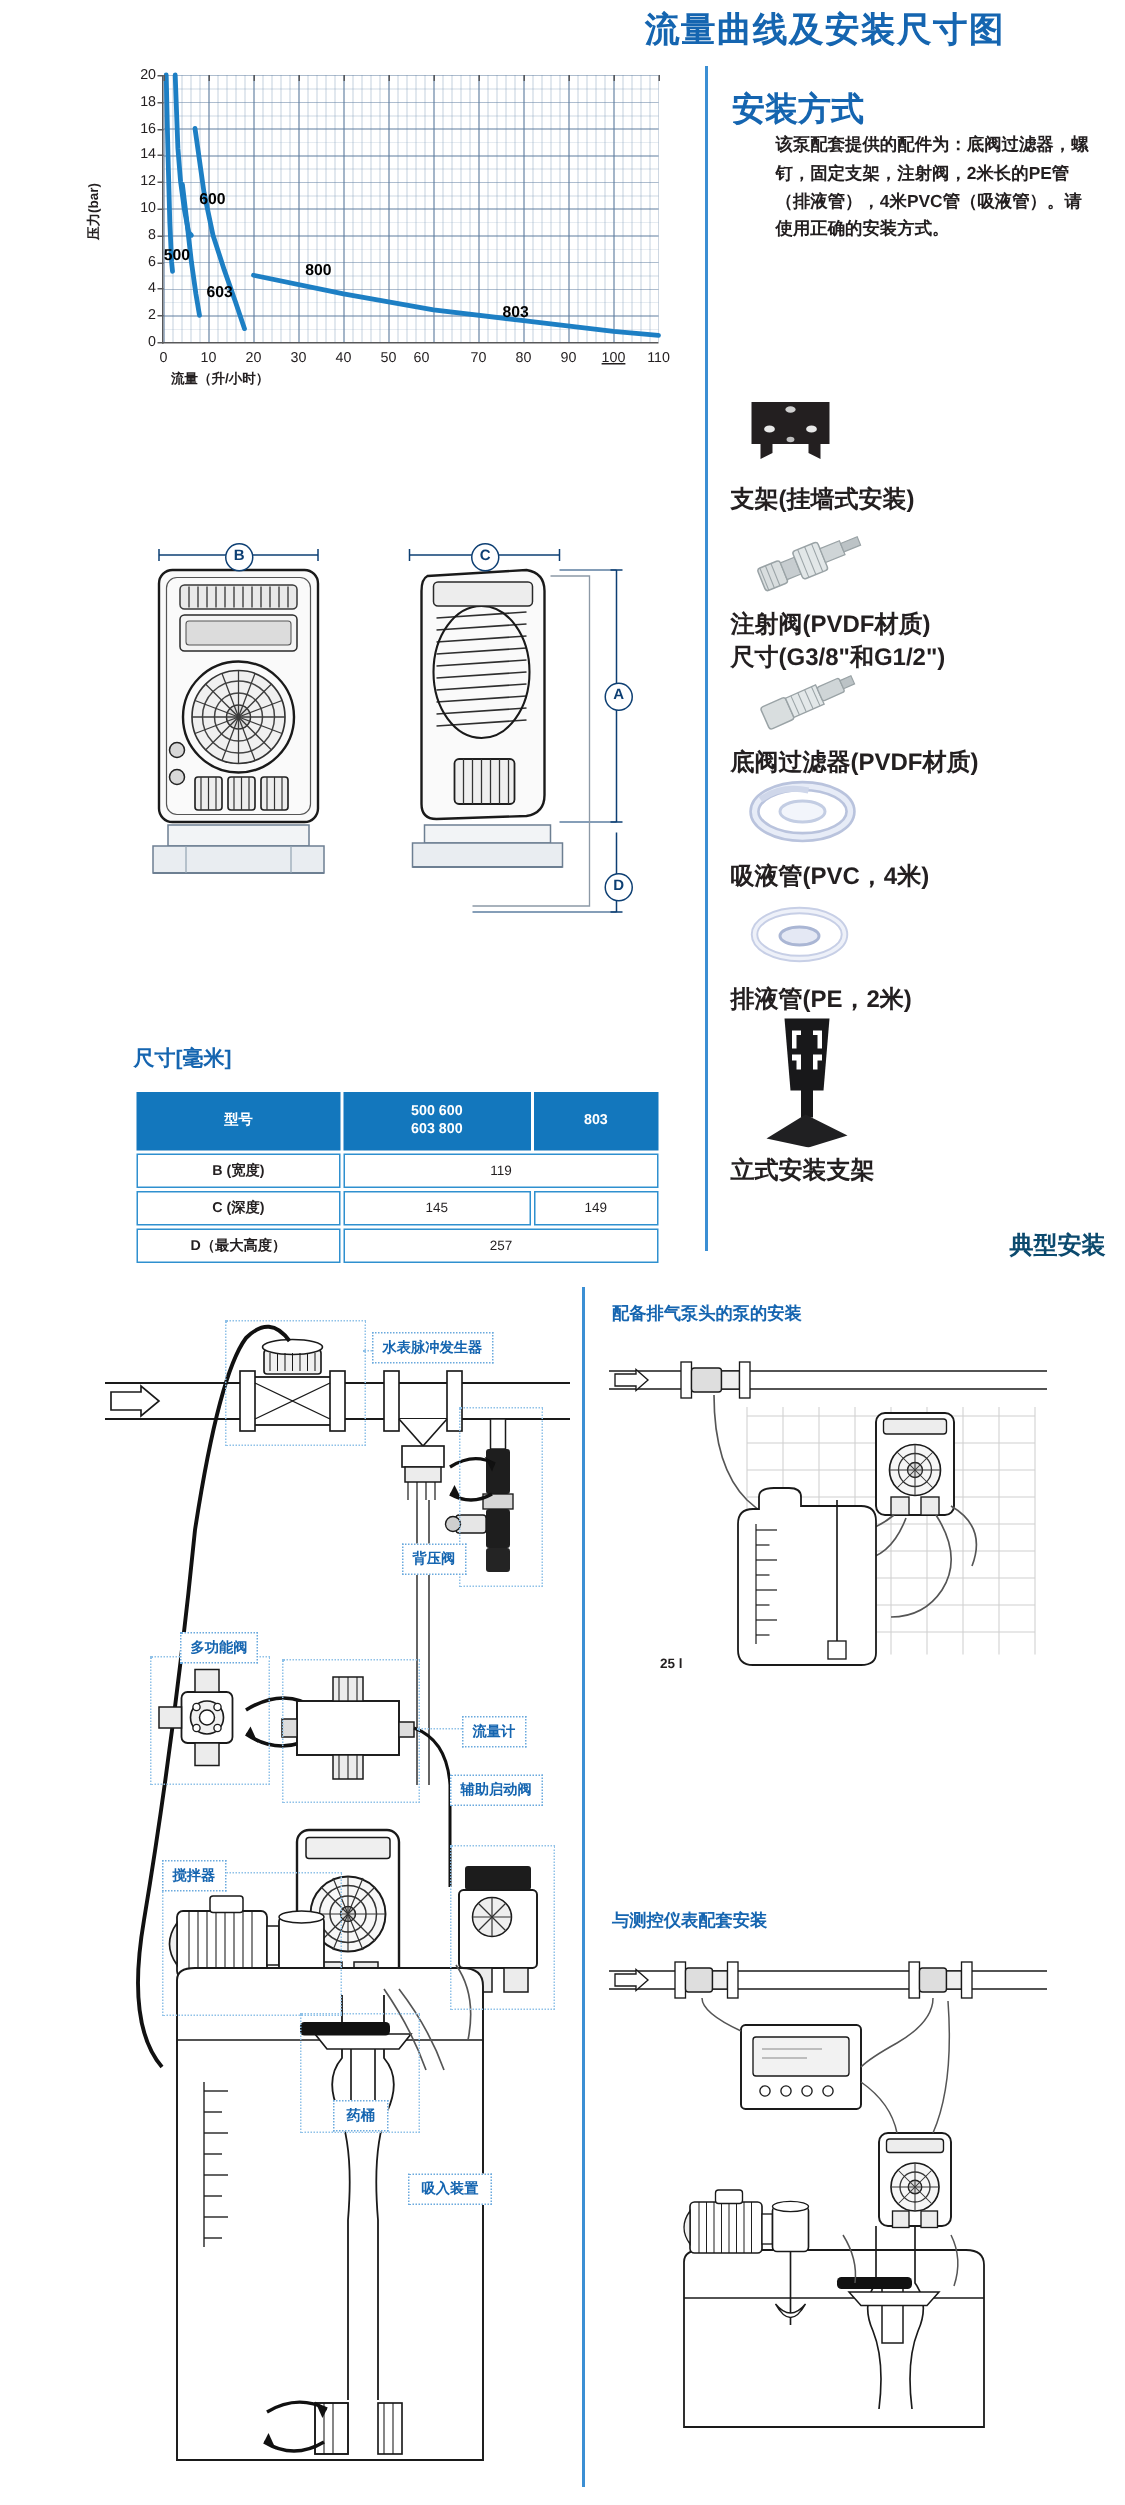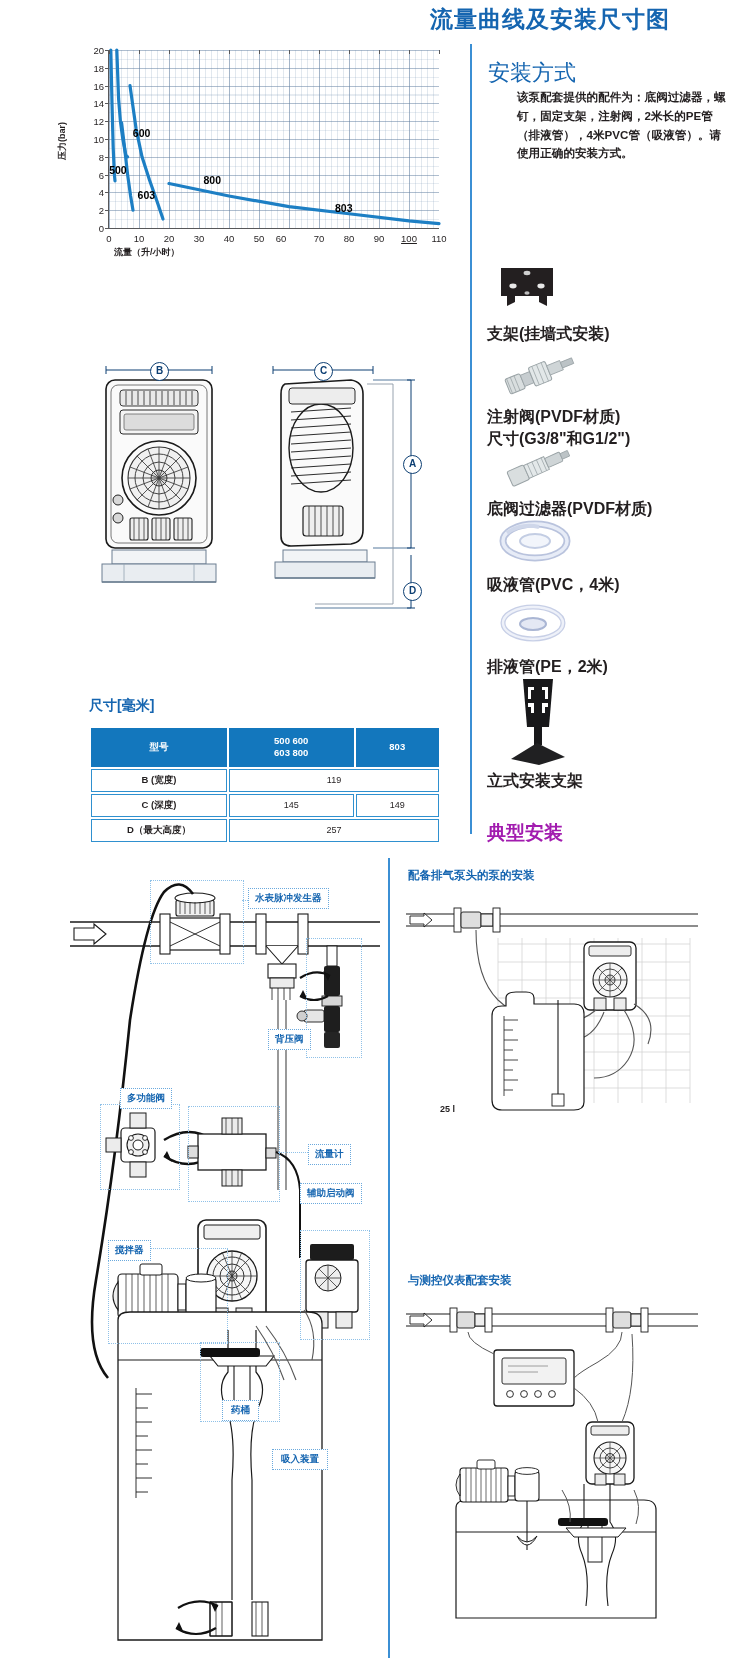--- a/index.html
+++ b/index.html
@@ -71,21 +71,21 @@
   }
   .curve-label{
     position:absolute;font-size:10.5px;font-weight:bold;color:#000;
     white-space:nowrap;
   }
   svg.curves{position:absolute;left:0;top:0;overflow:visible;}
 
   
   .install-head{
     position:absolute;left:488px;top:58px;
-    font-size:22px;font-weight:normal;color:#1565b0;
+    font-size:22px;font-weight:bold;color:#1565b0;
   }
   .install-body{
     position:absolute;left:488px;top:88px;width:210px;
     font-size:11.6px;line-height:1.62;color:#231f20;font-weight:bold;margin-left:29px;
   }
 
   
   .acc{position:absolute;left:487px;width:230px;}
   .acc-cap{
     font-size:16px;font-weight:bold;color:#231f20;line-height:1.35;
@@ -119,21 +119,21 @@
   table.dims td{
     border:1px solid #2f90cf;background:#fff;
     padding:4px 2px;text-align:center;color:#231f20;
     font-size:9px;
   }
   table.dims td.rowhdr{font-weight:bold;font-size:9.5px;}
 
   
   .typ-head{
     position:absolute;left:487px;top:820px;width:250px;
-    font-size:19px;font-weight:bold;color:#a21caf;text-align:left;
+    font-size:16px;font-weight:bold;color:#0c4a6e;text-align:right;
   }
   .sub-head{
     position:absolute;font-size:11.5px;font-weight:bold;color:#1565b0;
   }
   .callout{
     position:absolute;
     border:1px dotted #6aa9dd;
     color:#1565b0;font-size:9.5px;font-weight:bold;
     text-align:center;padding:3px 6px;background:#fff;
     white-space:nowrap;

